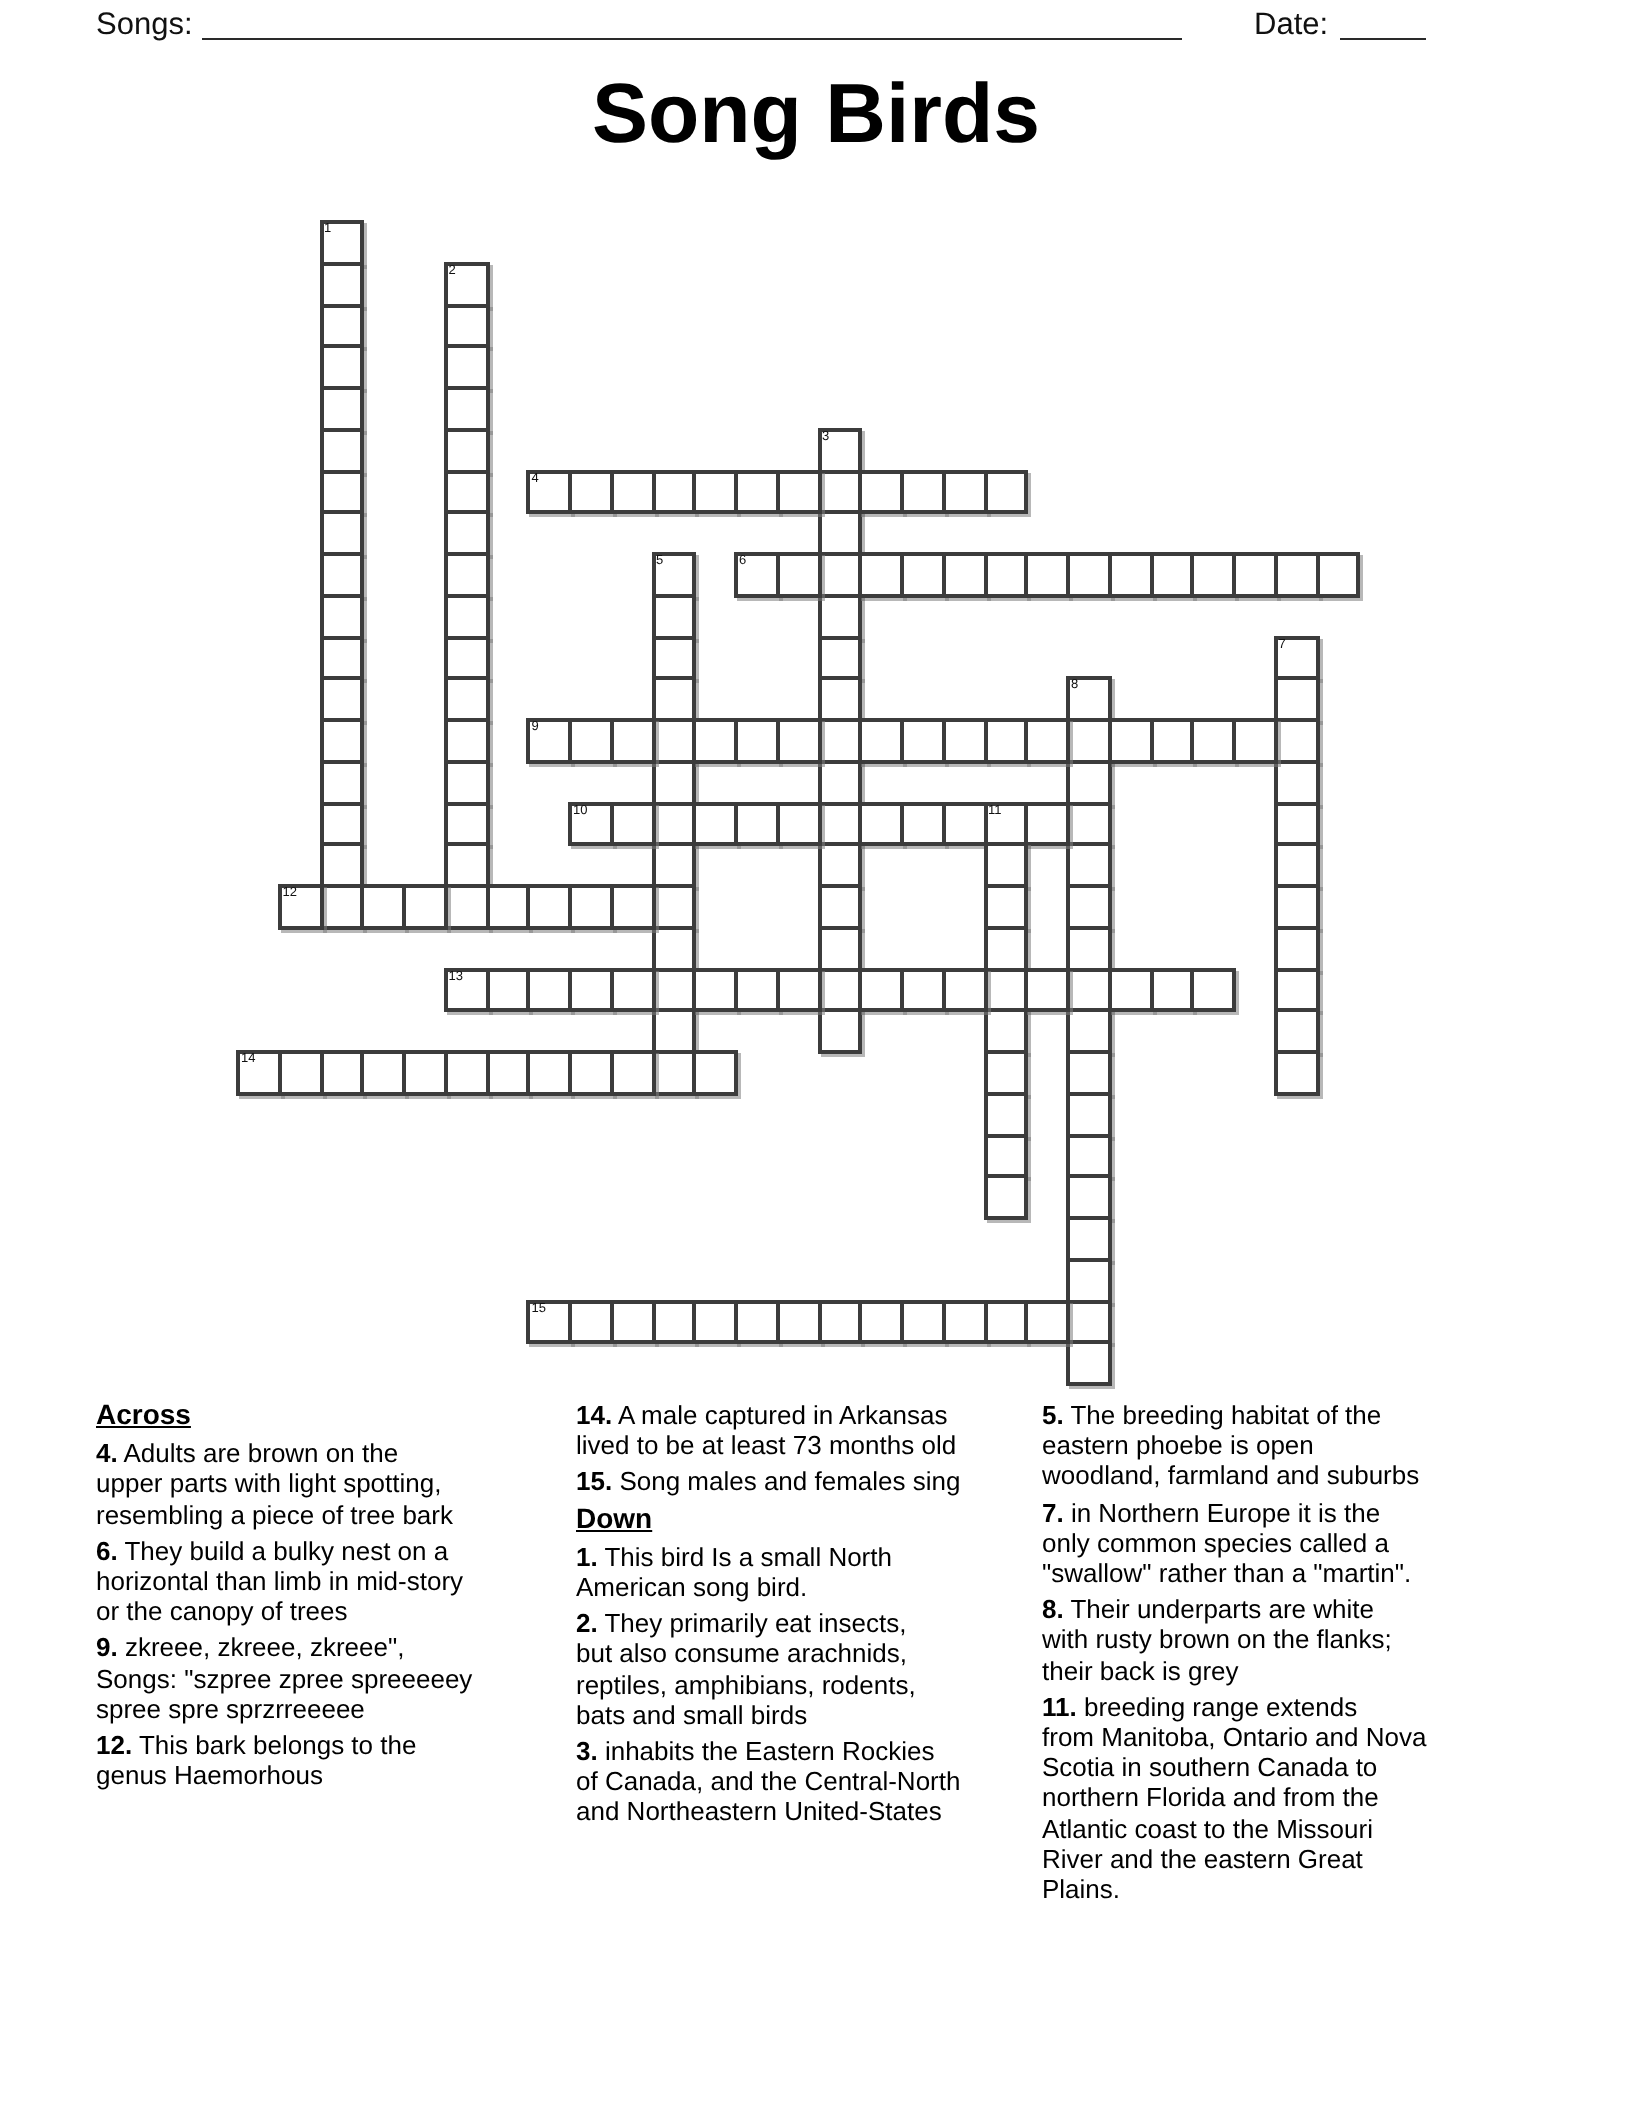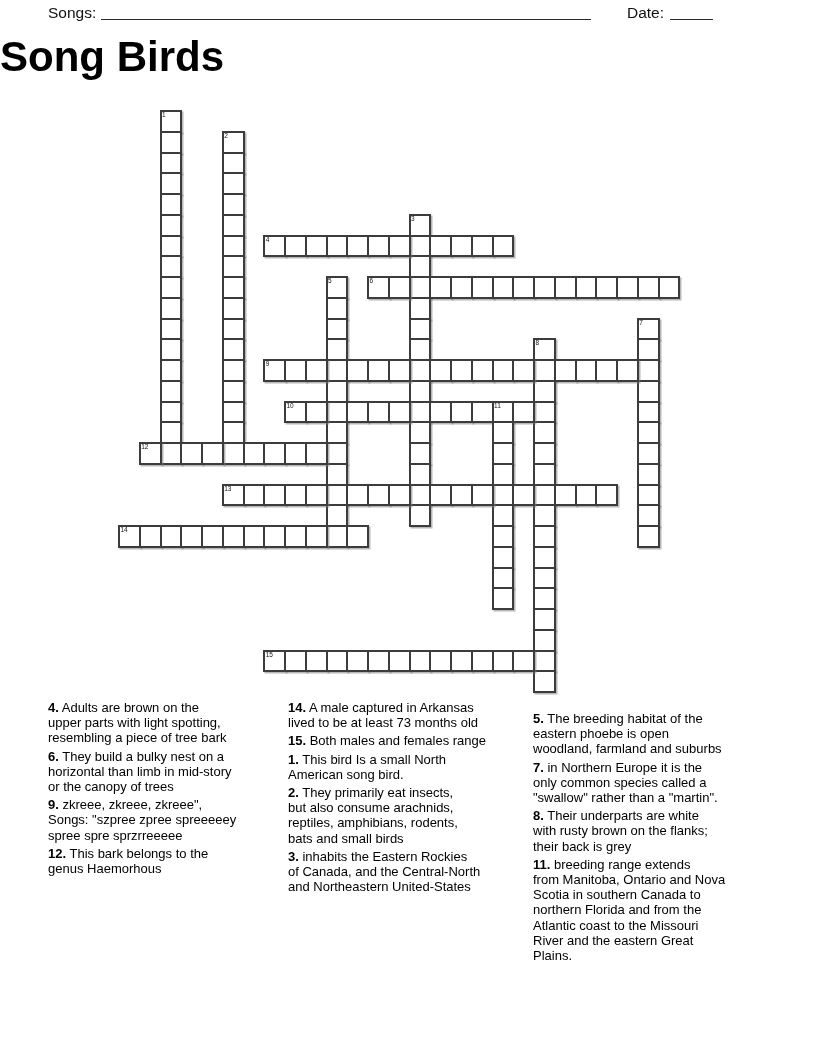--- a/index.html
+++ b/index.html
@@ -8,39 +8,39 @@
     font-family:"Liberation Sans",sans-serif;color:#000;overflow:hidden;
   }
   
   .hdr-label{position:absolute;font-size:15.5px;color:#111;}
   .blank-line{position:absolute;height:15px;border-bottom:1.6px solid #2a2a2a;}
   .name-label{left:48px;top:4px;}
   .name-line{left:101px;top:4px;width:490px;}
   .date-label{left:627px;top:4px;}
   .date-line{left:670px;top:4px;width:43px;}
   .title{
-    position:absolute;left:0;right:0;top:33px;text-align:left;
+    position:absolute;left:0;right:0;top:33px;text-align:center;
     font-size:42px;font-weight:bold;color:#000;letter-spacing:0px;line-height:1.15;
   }
   
   .grid{position:absolute;left:0;top:0;width:816px;height:716px;}
   .cell{
     position:absolute;width:22.75px;height:22.75px;box-sizing:border-box;
     border:2px solid #3c3c3c;background:#ffffff;
     box-shadow:1.5px 1.5px 0 rgba(125,125,125,0.55);
   }
   .cellnum{
     position:absolute;font-size:6.5px;line-height:1;color:#111;z-index:3;
     font-family:"Liberation Sans",sans-serif;
   }
   
   .clue-col{position:absolute;top:700px;width:250px;}
   .clue-col-1{left:48px;}
   .clue-col-2{left:288px;}
-  .clue-col-3{left:533px;margin-top:11px;}
+  .clue-col-3{left:521px;}
   .clue-heading{
     font-size:14px;font-weight:bold;text-decoration:underline;
     margin:0 0 4px 0;line-height:15.2px;color:#000;
   }
   .clue{margin:0 0 3px 0;font-size:13px;line-height:15.2px;color:#000;}
   .clue-num{font-weight:bold;}
   .clue-text{white-space:pre;}
 </style>
 </head>
 <body>
@@ -260,36 +260,38 @@
       <div class="cellnum" style="left: 265.75px; top: 361px;">9</div>
       <div class="cellnum" style="left: 286.5px; top: 402.5px;">10</div>
       <div class="cellnum" style="left: 494px; top: 402.5px;">11</div>
       <div class="cellnum" style="left: 141.25px; top: 444px;">12</div>
       <div class="cellnum" style="left: 224.25px; top: 485.5px;">13</div>
       <div class="cellnum" style="left: 120.5px; top: 527px;">14</div>
       <div class="cellnum" style="left: 265.75px; top: 651.5px;">15</div>
     </div>
 
   <div class="clue-col clue-col-1" id="cluecol1">
+      <div class="clue-heading">Across</div>
       <div class="clue"><b class="clue-num">4.</b><span class="clue-text"> Adults are brown on the
 upper parts with light spotting,
 resembling a piece of tree bark</span></div>
       <div class="clue"><b class="clue-num">6.</b><span class="clue-text"> They build a bulky nest on a
 horizontal than limb in mid-story
 or the canopy of trees</span></div>
       <div class="clue"><b class="clue-num">9.</b><span class="clue-text"> zkreee, zkreee, zkreee",
 Songs: "szpree zpree spreeeeey
 spree spre sprzrreeeee</span></div>
       <div class="clue"><b class="clue-num">12.</b><span class="clue-text"> This bark belongs to the
 genus Haemorhous</span></div>
     </div>
   <div class="clue-col clue-col-2" id="cluecol2">
       <div class="clue"><b class="clue-num">14.</b><span class="clue-text"> A male captured in Arkansas
 lived to be at least 73 months old</span></div>
-      <div class="clue"><b class="clue-num">15.</b><span class="clue-text"> Both males and females range</span></div>
+      <div class="clue"><b class="clue-num">15.</b><span class="clue-text"> Song males and females sing</span></div>
+      <div class="clue-heading">Down</div>
       <div class="clue"><b class="clue-num">1.</b><span class="clue-text"> This bird Is a small North
 American song bird.</span></div>
       <div class="clue"><b class="clue-num">2.</b><span class="clue-text"> They primarily eat insects,
 but also consume arachnids,
 reptiles, amphibians, rodents,
 bats and small birds</span></div>
       <div class="clue"><b class="clue-num">3.</b><span class="clue-text"> inhabits the Eastern Rockies
 of Canada, and the Central-North
 and Northeastern United-States</span></div>
     </div>

